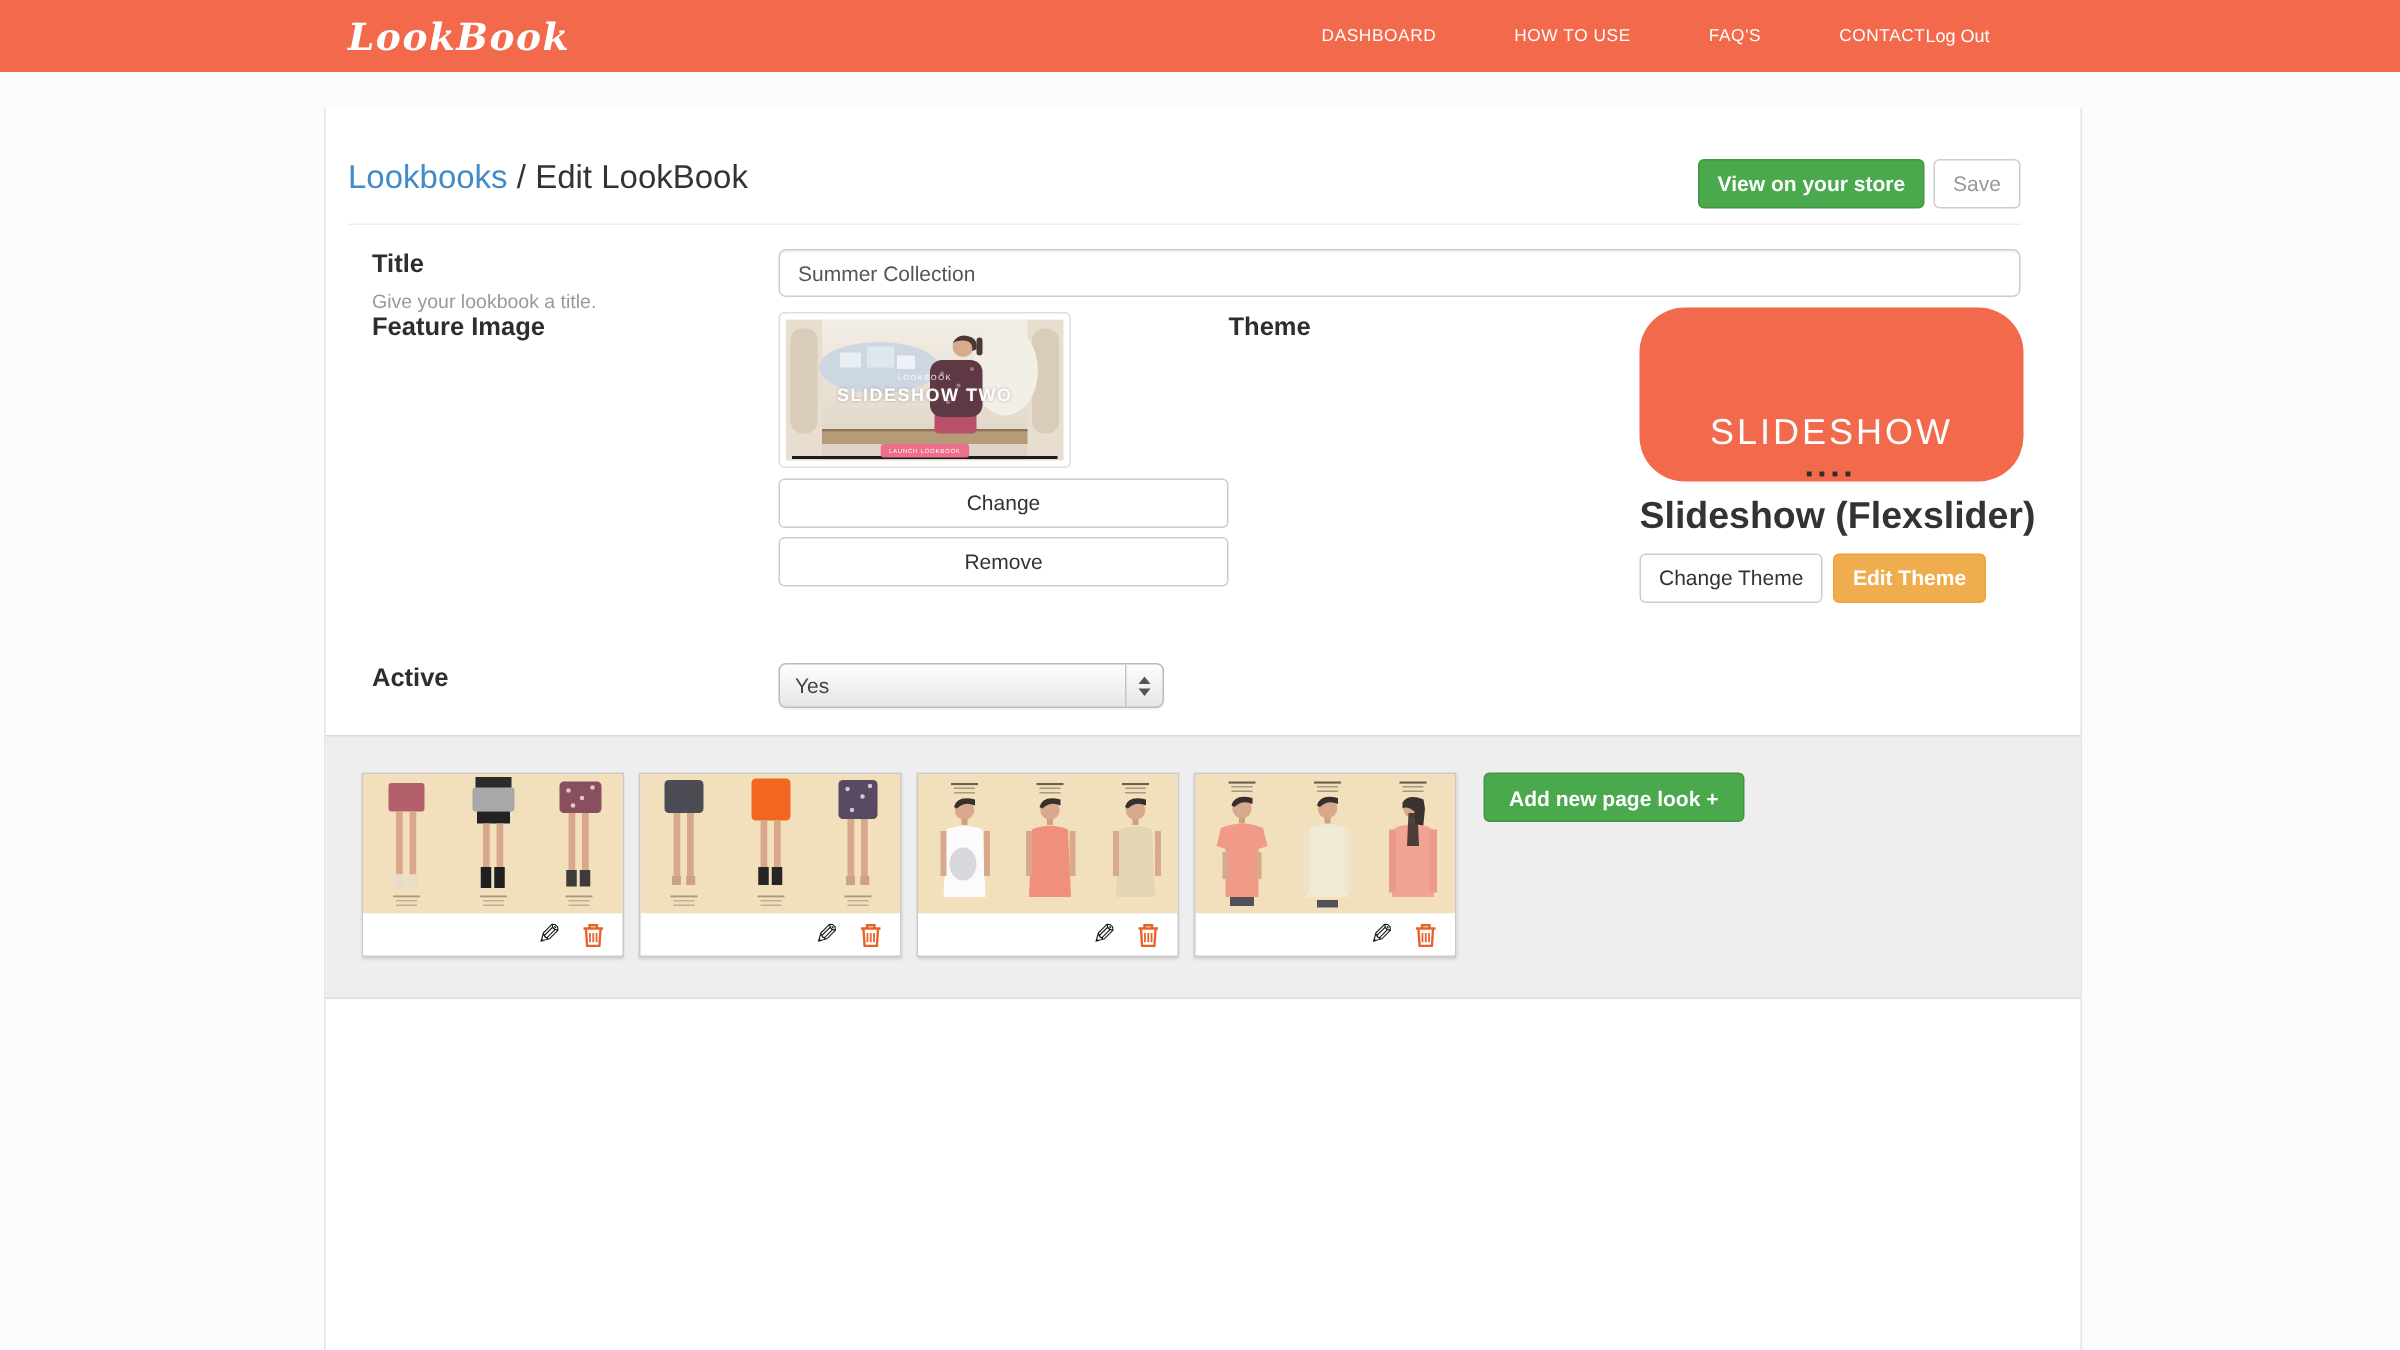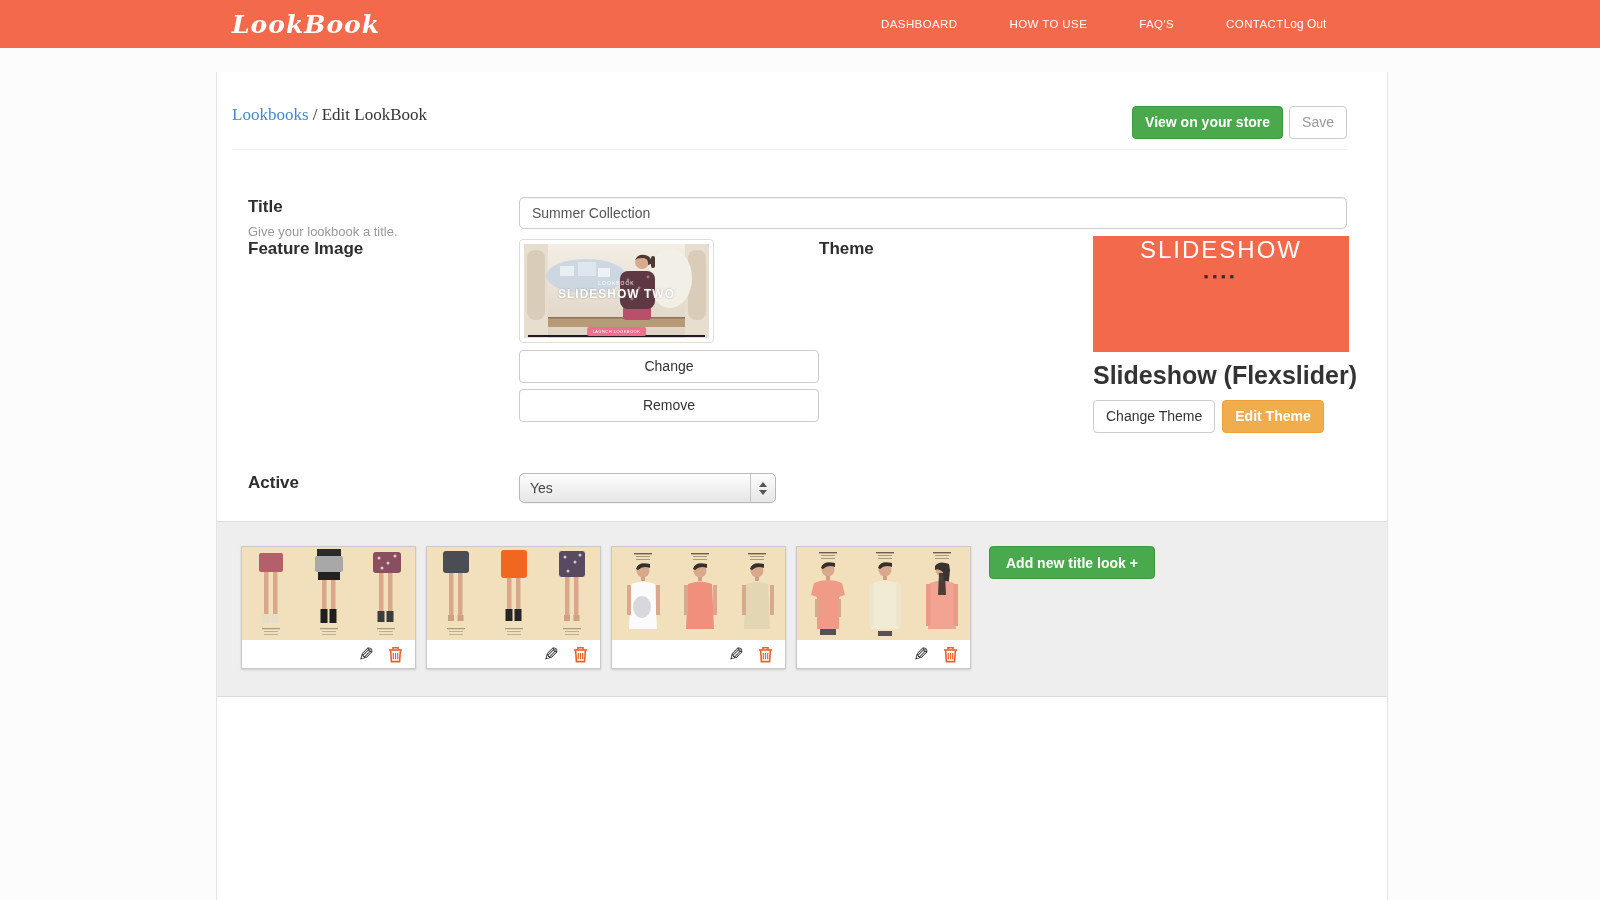--- a/index.html
+++ b/index.html
@@ -57,21 +57,21 @@
     border-left: 1px solid #e4e4e4;
     border-right: 1px solid #e4e4e4;
   }
 
   .page-head {
     display: flex;
     align-items: flex-start;
     justify-content: space-between;
     padding: 33px 40px 0 15px;
   }
-  .breadcrumb { font-size: 17px; font-weight: 300; color: #333; font-family: Liberation Serif, serif; }
+  .breadcrumb { font-size: 22px; font-weight: 300; color: #333; }
   .breadcrumb .crumb-link { color: #428bca; cursor: pointer; }
   .head-actions { display: flex; gap: 6px; margin-top: 1px; }
 
   .btn {
     font-size: 14px;
     line-height: 19px;
     padding: 6px 12px;
     border: 1px solid #ccc;
     border-radius: 4px;
     background: #fff;
@@ -86,21 +86,21 @@
 
   .head-rule { border: 0; border-top: 1px solid #ededed; margin: 10px 40px 0 15px; }
 
   
   .form-area { padding: 0 40px 0 31px; }
   .form-row { display: flex; align-items: flex-start; }
   .lbl-col { width: 271px; flex: none; }
   .lbl { font-size: 17px; font-weight: bold; color: #2e2e2e; }
   .hint { font-size: 13px; color: #999; margin-top: 7px; }
 
-  .row-title { margin-top: 47px; }
+  .row-title { margin-top: 16px; }
   .title-input {
     flex: 1;
     height: 32px;
     border: 1px solid #ccc;
     border-radius: 5px;
     padding: 0 12px;
     font-size: 14px;
     color: #555;
     box-shadow: inset 0 1px 1px rgba(0,0,0,.06);
     font-family: "Liberation Sans", sans-serif;
@@ -142,22 +142,23 @@
     white-space: nowrap;
   }
   .fi-actions { margin-top: 7px; display: flex; gap: 6px; flex-direction: column; }
 
   .theme-lbl-col { width: 274px; flex: none; }
   .theme-col { width: 256px; flex: none; margin-top: -3px; }
   .theme-box {
     height: 116px;
     background: #f2694c;
     display: flex; flex-direction: column;
-    align-items: center; justify-content: flex-start;
-    cursor: pointer;
+    align-items: center; justify-content: flex-end;
+    cursor: pointer;
+    border-radius: 30px;
   }
   .theme-box-title { color: #fff; font-size: 24px; font-weight: 300; letter-spacing: 2px; }
   .theme-dots { color: #2e2e2e; font-size: 13px; letter-spacing: 4px; margin-top: 8px; line-height: 10px; }
   .theme-name { font-size: 25px; font-weight: 700; color: #333; margin-top: 9px; white-space: nowrap; }
   .theme-actions { margin-top: 10px; display: flex; gap: 7px; }
 
   .row-active { margin-top: 40px; }
   .select {
     width: 257px; height: 30px;
     border: 1px solid #b9b9b9;
@@ -544,16 +545,16 @@
           <g fill="none" stroke="#e8632c" stroke-width="1.6">
             <path d="M1 4h13"></path>
               <path d="M5 4V1.8h5V4"></path>
               <path d="M2.6 4l.8 11.6h8.2L12.4 4"></path>
             <path d="M5.3 7v6.2M7.5 7v6.2M9.7 7v6.2" stroke-width="1.2"></path>
           </g>
         </svg>
       </div>
     </div>
 
-    <button class="add-look-btn">Add new title look +</button>
+    <button class="add-look-btn">Add new page look +</button>
   </div>
 
 </div>
 
 </body></html>

